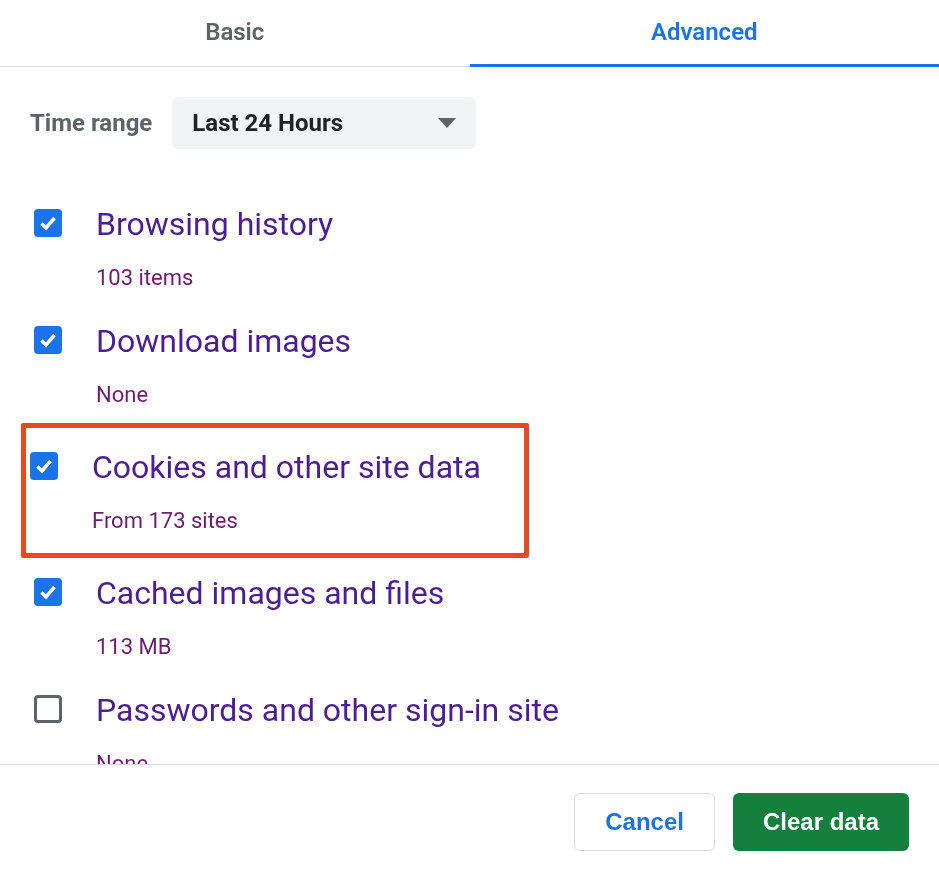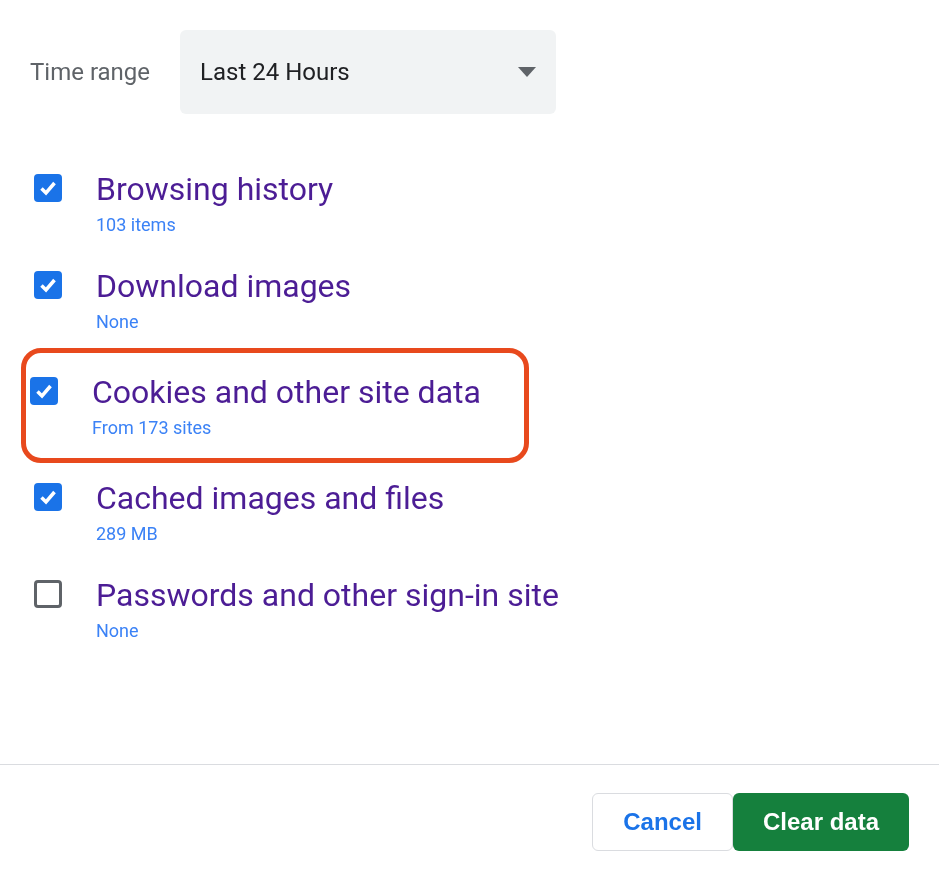--- a/index.html
+++ b/index.html
@@ -56,33 +56,34 @@
       background: #1a73e8;
     }
     .content {
       flex: 1;
       overflow: hidden;
       padding: 30px 30px 0 30px;
     }
     .time-range-row {
       display: flex;
       align-items: center;
-      gap: 30px;
+      gap: 20px;
       margin-bottom: 40px;
+      font-weight: bold;
     }
     .time-range-label {
       font-size: 24px;
       color: #5f6368;
     }
     .select {
       background: #f1f3f4;
       border: none;
       border-radius: 6px;
-      padding: 28px 20px;
-      width: 376px;
+      padding: 12px 20px;
+      width: 304px;
       display: flex;
       align-items: center;
       justify-content: space-between;
       cursor: pointer;
     }
     .select-value {
       font-size: 24px;
       color: #202124;
     }
     .dropdown-arrow {
@@ -97,21 +98,21 @@
       flex-direction: column;
     }
     .option {
       display: flex;
       align-items: flex-start;
       gap: 34px;
       padding: 16px 4px 16px 4px;
     }
     .option.highlighted {
       border: 5px solid #e8491d;
-      border-radius: 20px;
+      border-radius: 2px;
       padding: 20px 4px 20px 4px;
       margin-left: -9px;
       margin-right: 380px;
     }
     .checkbox {
       width: 28px;
       height: 28px;
       min-width: 28px;
       border-radius: 4px;
       display: flex;
@@ -135,28 +136,30 @@
     .option-text {
       display: flex;
       flex-direction: column;
       gap: 6px;
     }
     .option-title {
       font-size: 32px;
       color: #4c1d95;
     }
     .option-subtitle {
-      font-size: 18px;
-      color: #3b82f6;
+      font-size: 22px;
+      color: #701a75;
+      margin-top: 16px;
     }
     .footer {
       border-top: 1px solid #dadce0;
       padding: 28px 30px;
       display: flex;
       justify-content: flex-end;
+      gap: 18px;
     }
     .btn {
       font-size: 24px;
       font-weight: 600;
       padding: 14px 30px;
       border-radius: 6px;
       cursor: pointer;
       border: none;
     }
     .btn-cancel {
@@ -168,20 +171,24 @@
       background: #15803d;
       color: #fff;
     }
   </style>
 </head>
 <body>
 
 <div class="dialog">
 
 
+  <div class="tabs">
+    <div class="tab tab-inactive">Basic</div>
+    <div class="tab tab-active">Advanced</div>
+  </div>
 
   <div class="content">
 
     <div class="time-range-row">
       <span class="time-range-label">Time range</span>
       <div class="select">
         <span class="select-value">Last 24 Hours</span>
         <span class="dropdown-arrow"></span>
       </div>
     </div>
@@ -225,21 +232,21 @@
       </div>
 
       <div class="option">
         <div class="checkbox checked">
           <svg width="20" height="20" viewBox="0 0 20 20">
               <polyline class="checkmark" points="3.5,10.5 8,15 16.5,5"></polyline>
             </svg>
         </div>
         <div class="option-text">
           <span class="option-title">Cached images and files</span>
-          <span class="option-subtitle">289 MB</span>
+          <span class="option-subtitle">113 MB</span>
         </div>
       </div>
 
       <div class="option">
         <div class="checkbox unchecked"></div>
         <div class="option-text">
           <span class="option-title">Passwords and other sign-in site</span>
           <span class="option-subtitle">None</span>
         </div>
       </div>

